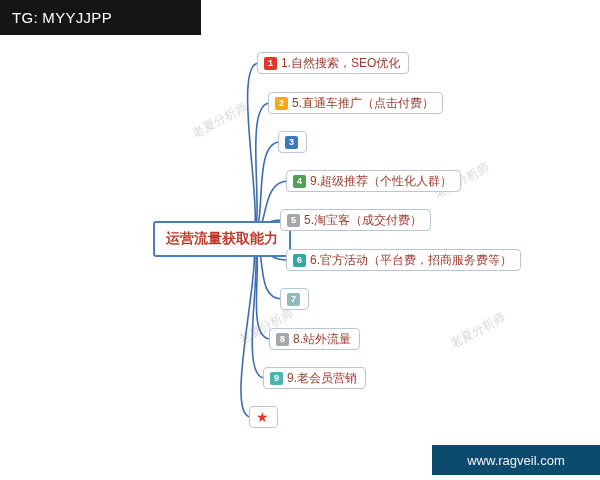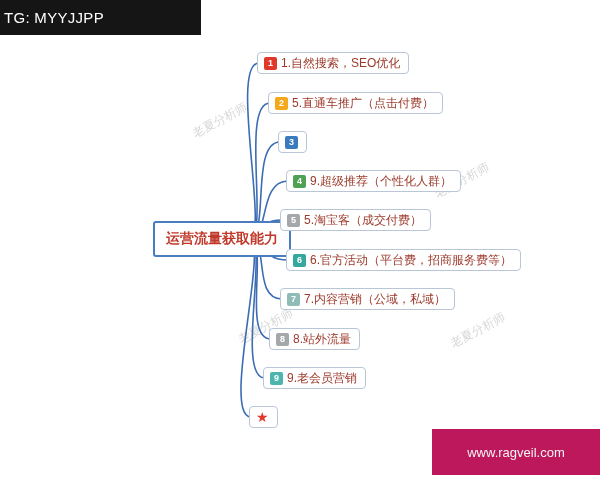--- a/index.html
+++ b/index.html
@@ -3,26 +3,26 @@
 <meta charset="utf-8">
 <style>
   html,body{margin:0;padding:0;background:#ffffff;}
   .screen{
     position:relative;width:600px;height:480px;background:#ffffff;overflow:hidden;
     font-family:"Liberation Sans",sans-serif;
   }
   
   .tg-bar{
     position:absolute;left:0;top:0;width:201px;height:35px;background:#151515;
-    color:#ffffff;display:flex;align-items:center;padding-left:4px;box-sizing:border-box;
+    color:#ffffff;display:flex;align-items:center;padding-left:12px;box-sizing:border-box;
     font-size:15px;letter-spacing:.3px;
   }
   
   .site-bar{
-    position:absolute;right:0;bottom:5px;width:168px;height:46px;background:#be185d;
+    position:absolute;right:0;bottom:5px;width:168px;height:30px;background:#0c4a6e;
     color:#f4f4f4;display:flex;align-items:center;justify-content:center;font-size:13px;
   }
   svg.links{position:absolute;left:0;top:0;pointer-events:none;}
   .root-node{
     position:absolute;left:112px;top:221px;width:138px;height:36px;
     border:2px solid #4a7dc0;border-radius:3px;background:#ffffff;
     display:flex;align-items:center;justify-content:center;
     font-size:14px;font-weight:bold;color:#c0392b;box-sizing:border-box;white-space:nowrap;margin-left:41px;
   }
   .branch{
@@ -91,21 +91,20 @@
       <div class="branch" style="left: 280px; top: 209px;">
         <span class="num-icon" style="background: rgb(165, 168, 171);">5</span>
         <span>5.淘宝客（成交付费）</span>
       </div>
       <div class="branch" style="left: 286px; top: 249px;">
         <span class="num-icon" style="background: rgb(53, 167, 156);">6</span>
         <span>6.官方活动（平台费，招商服务费等）</span>
       </div>
       <div class="branch" style="left: 280px; top: 288px;">
         <span class="num-icon" style="background: rgb(143, 188, 182);">7</span>
-        <span>7.内容营销（公域，私域）</span>
       </div>
       <div class="branch" style="left: 269px; top: 328px;">
         <span class="num-icon" style="background: rgb(165, 168, 171);">8</span>
         <span>8.站外流量</span>
       </div>
       <div class="branch" style="left: 263px; top: 367px;">
         <span class="num-icon" style="background: rgb(77, 182, 172);">9</span>
         <span>9.老会员营销</span>
       </div>
       <div class="branch" style="left: 249px; top: 406px;">

